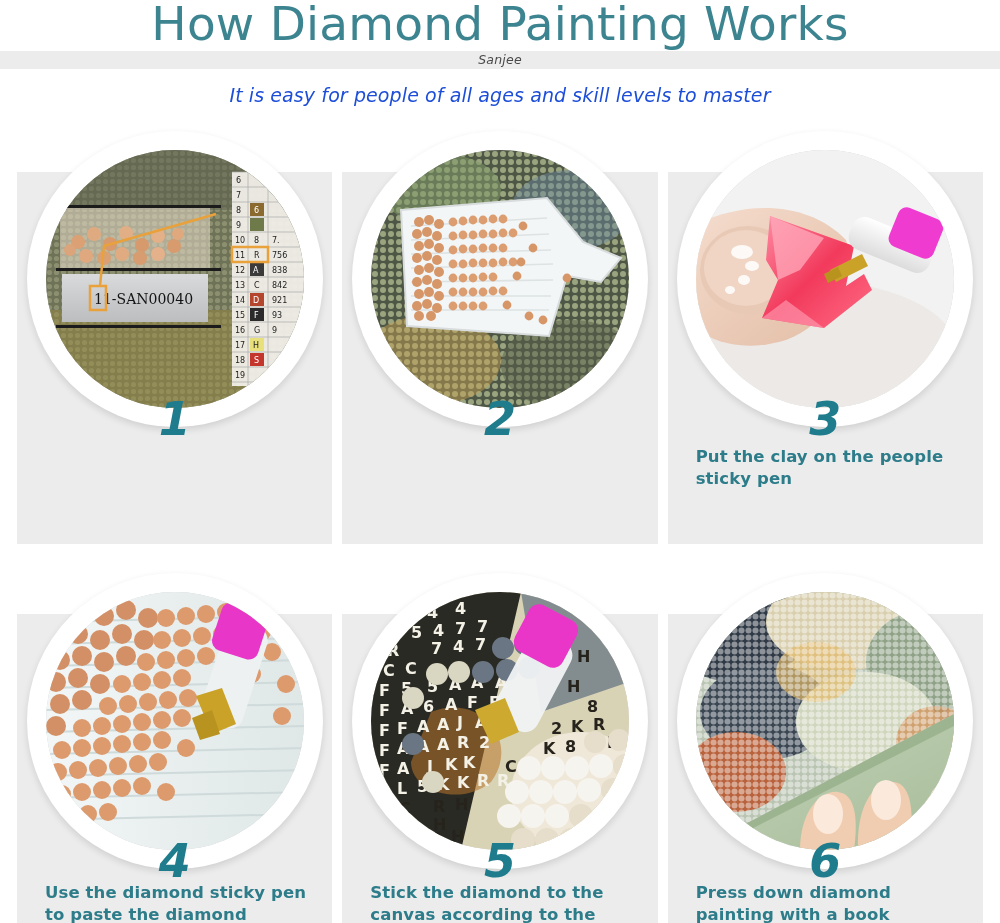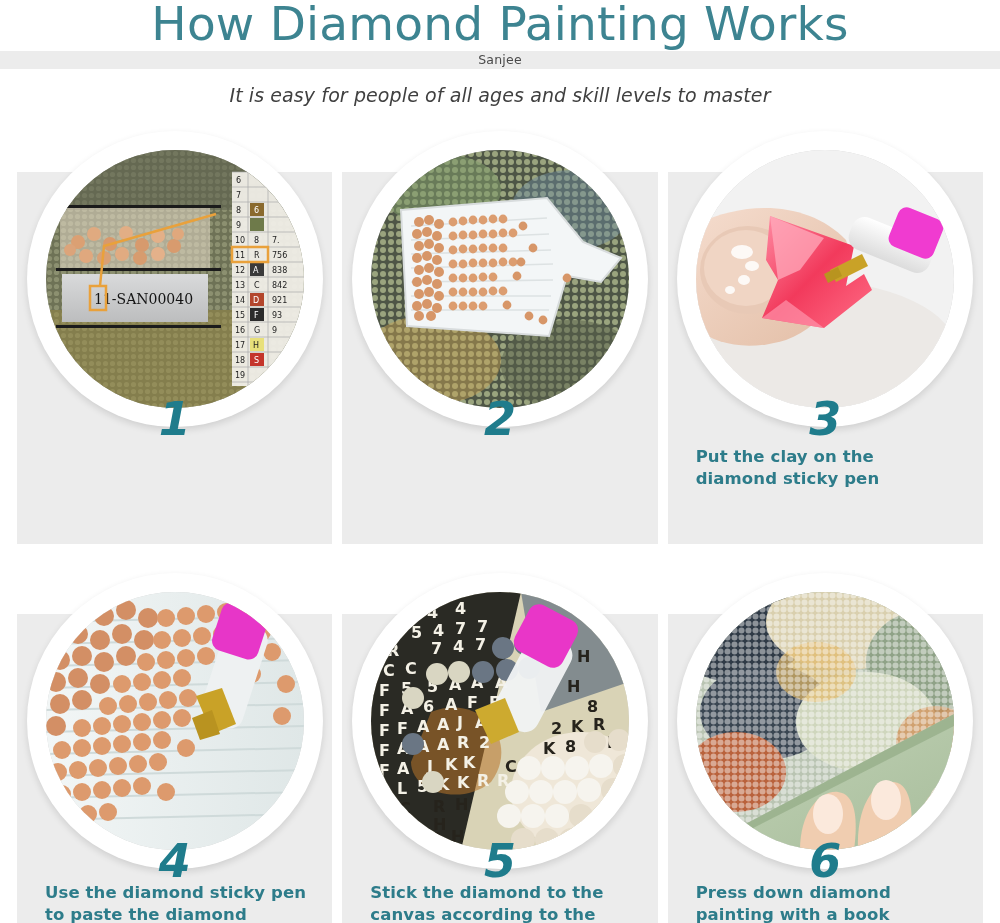--- a/index.html
+++ b/index.html
@@ -44,32 +44,33 @@
   }
   .brand-name {
     position: absolute;
     top: 51px;
     left: 0;
     width: 1000px;
     height: 18px;
     line-height: 18px;
     text-align: center;
     font-size: 12.5px;
+    font-style: italic;
     color: #4a4a4a;
     letter-spacing: 0.2px;
   }
   .subtitle {
     position: absolute;
     top: 84px;
     left: 0;
     width: 1000px;
     text-align: center;
     font-size: 19px;
     font-style: italic;
-    color: #404040;
+    color: #1d4ed8;
     letter-spacing: 0.1px;
     white-space: nowrap;
   }
 
   
   .steps-grid {
     position: absolute;
     top: 131px;
     left: 0;
     width: 1000px;
@@ -432,21 +433,21 @@
             <g>
               <rect x="152" y="78" width="86" height="34" rx="13" fill="url(#penbody3)" transform="rotate(22 195 95)"></rect>
               <rect x="196" y="62" width="48" height="42" rx="9" fill="#f03bd0" transform="rotate(22 220 83)"></rect>
               <path d="M134 120 L166 104 L172 116 L140 132 Z" fill="#c9a227"></path>
               <path d="M128 124 L142 117 L146 126 L132 133 Z" fill="#b8941f"></path>
             </g>
           </svg>
         </div>
       </div>
       <div class="step-number">3</div>
-      <div class="step-caption">Put the clay on the diamond sticky pen</div>
+      <div class="step-caption">Put the clay on the people sticky pen</div>
     </div>
   </div>
 
   <div class="steps-row">
 
     <div class="step-card row2">
       <div class="step-photo-wrap">
         <div class="step-photo">
           <svg viewBox="0 0 258 258" xmlns="http://www.w3.org/2000/svg">
             <defs>

